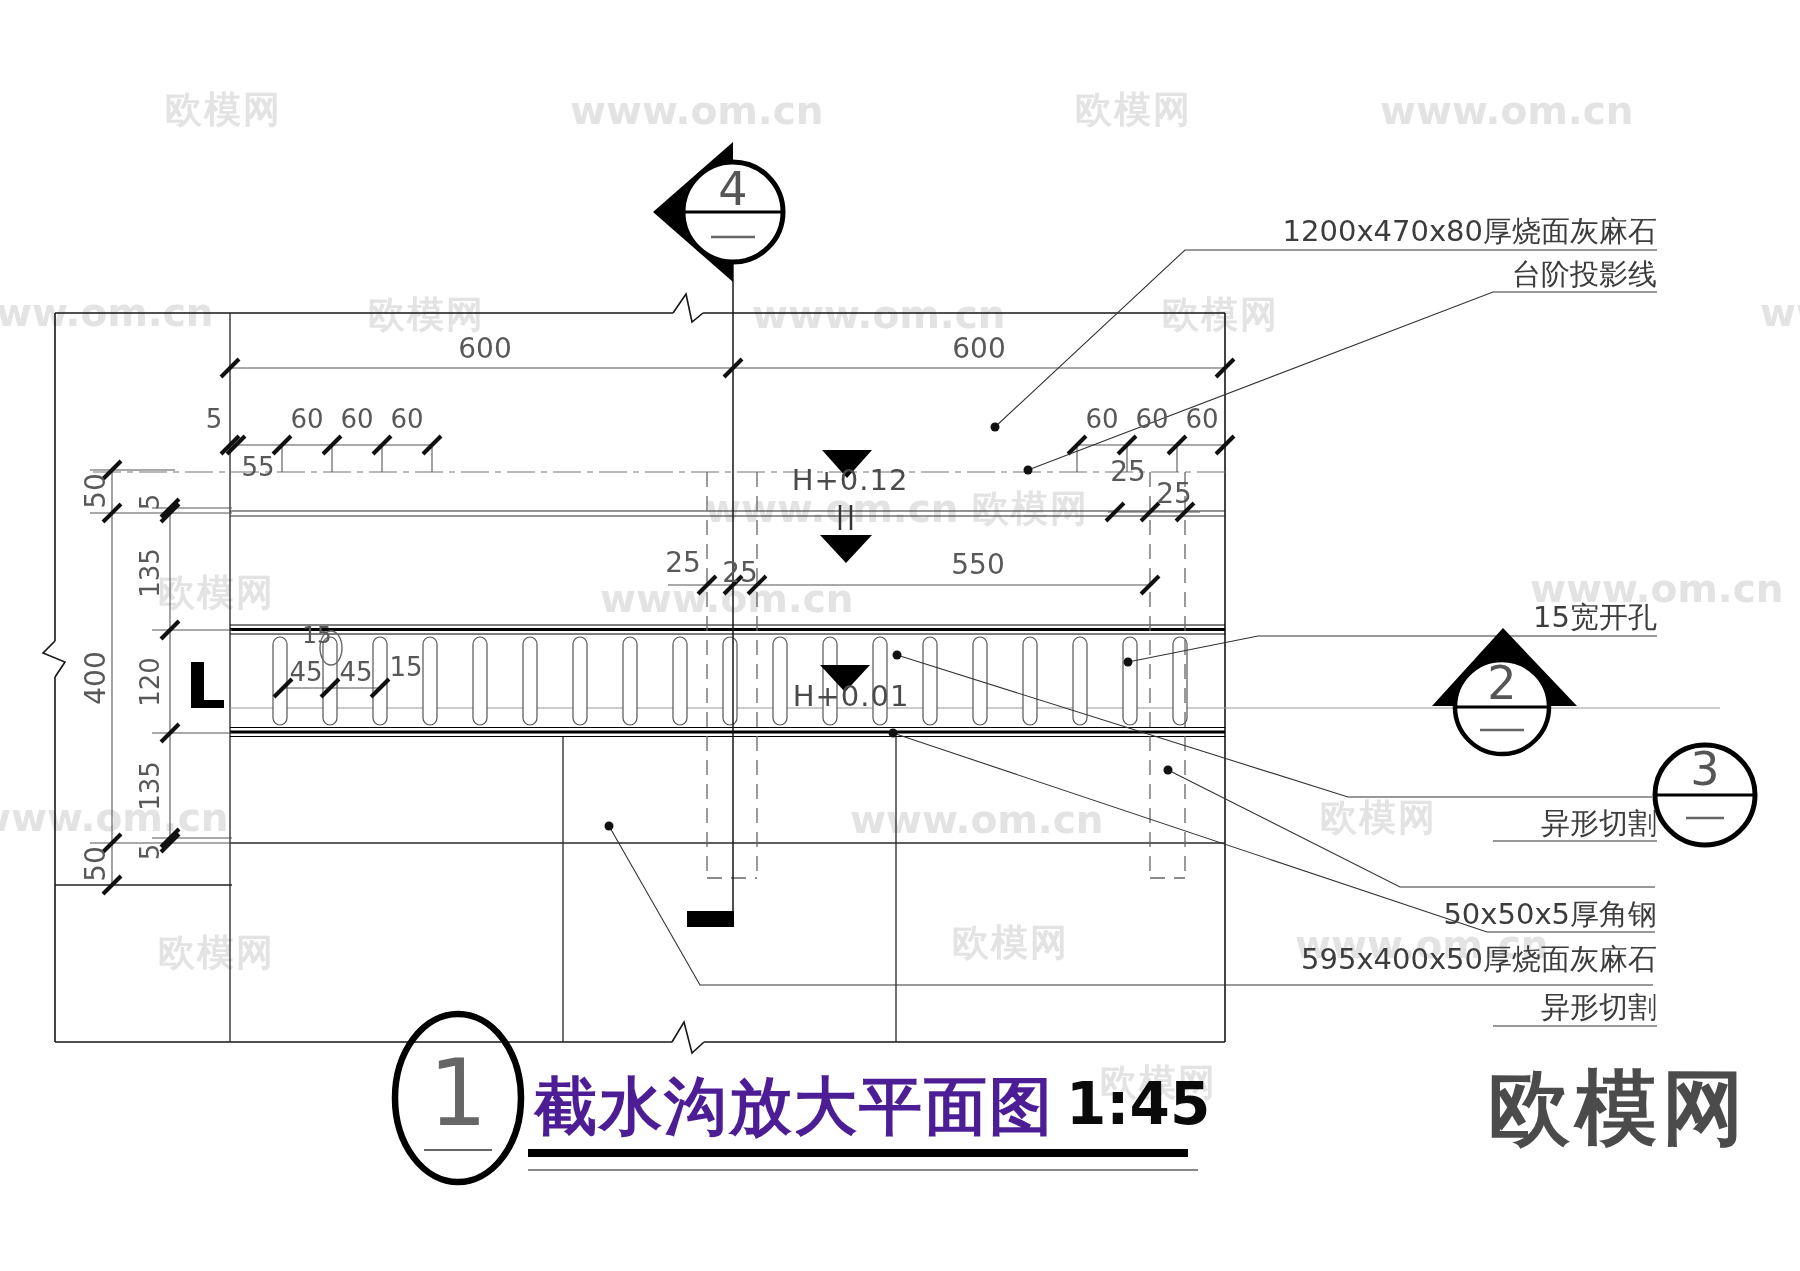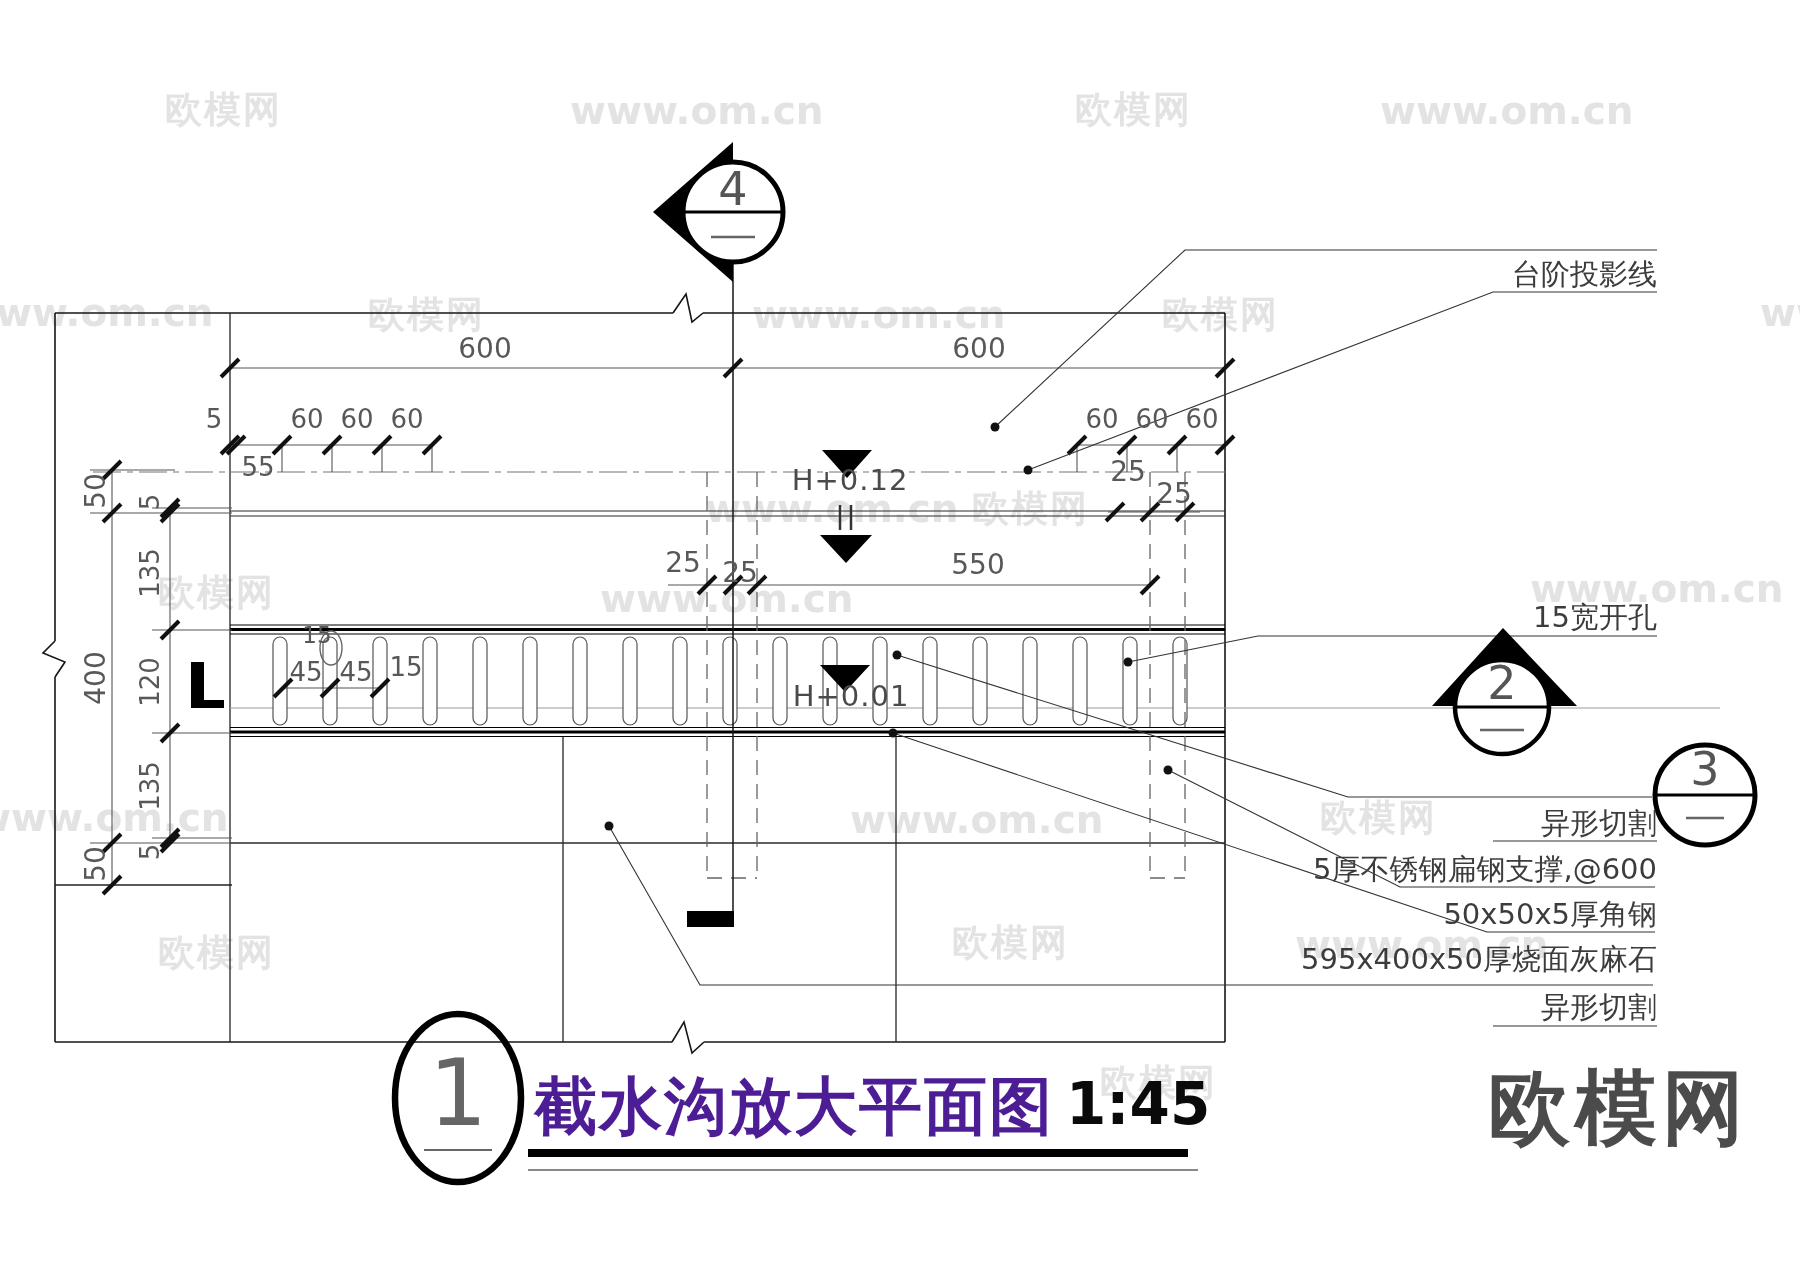--- a/index.html
+++ b/index.html
@@ -295,24 +295,24 @@
   <div class="lbl dim-sm z" style="left:406px;top:652px;">15</div>
   <div class="lbl dim-sm z" style="left:317px;top:622px;font-size:23px;">15</div>
 
   <div class="lbl lvl z" style="left:850px;top:416px;">H+0.12</div>
   <div class="lbl lvl z" style="left:851px;top:632px;">H+0.01</div>
 
   <div class="lbl marker-num z" style="left:733px;top:162px;">4</div>
   <div class="lbl marker-num z" style="left:1502px;top:656px;">2</div>
   <div class="lbl marker-num z" style="left:1705px;top:742px;">3</div>
 
+  <div class="anno z" style="top:212px;">1200x470x80厚烧面灰麻石</div>
   <div class="anno z" style="top:255px;">台阶投影线</div>
   <div class="anno z" style="top:598px;">15宽开孔</div>
   <div class="anno z" style="top:804px;">异形切割</div>
-  <div class="anno z" style="top:850px;">5厚不锈钢扁钢支撑,@600</div>
   <div class="anno z" style="top:895px;">50x50x5厚角钢</div>
   <div class="anno z" style="top:940px;">595x400x50厚烧面灰麻石</div>
   <div class="anno z" style="top:988px;">异形切割</div>
 
   <div class="lbl title-num z" style="left:458px;top:1040px;">1</div>
   <div class="title-text z" style="left:534px;top:1064px;">截水沟放大平面图</div>
   <div class="title-scale z" style="left:1066px;top:1070px;">1:45</div>
 
   <div class="logo z" style="left:1488px;top:1054px;">欧模网</div>
 

